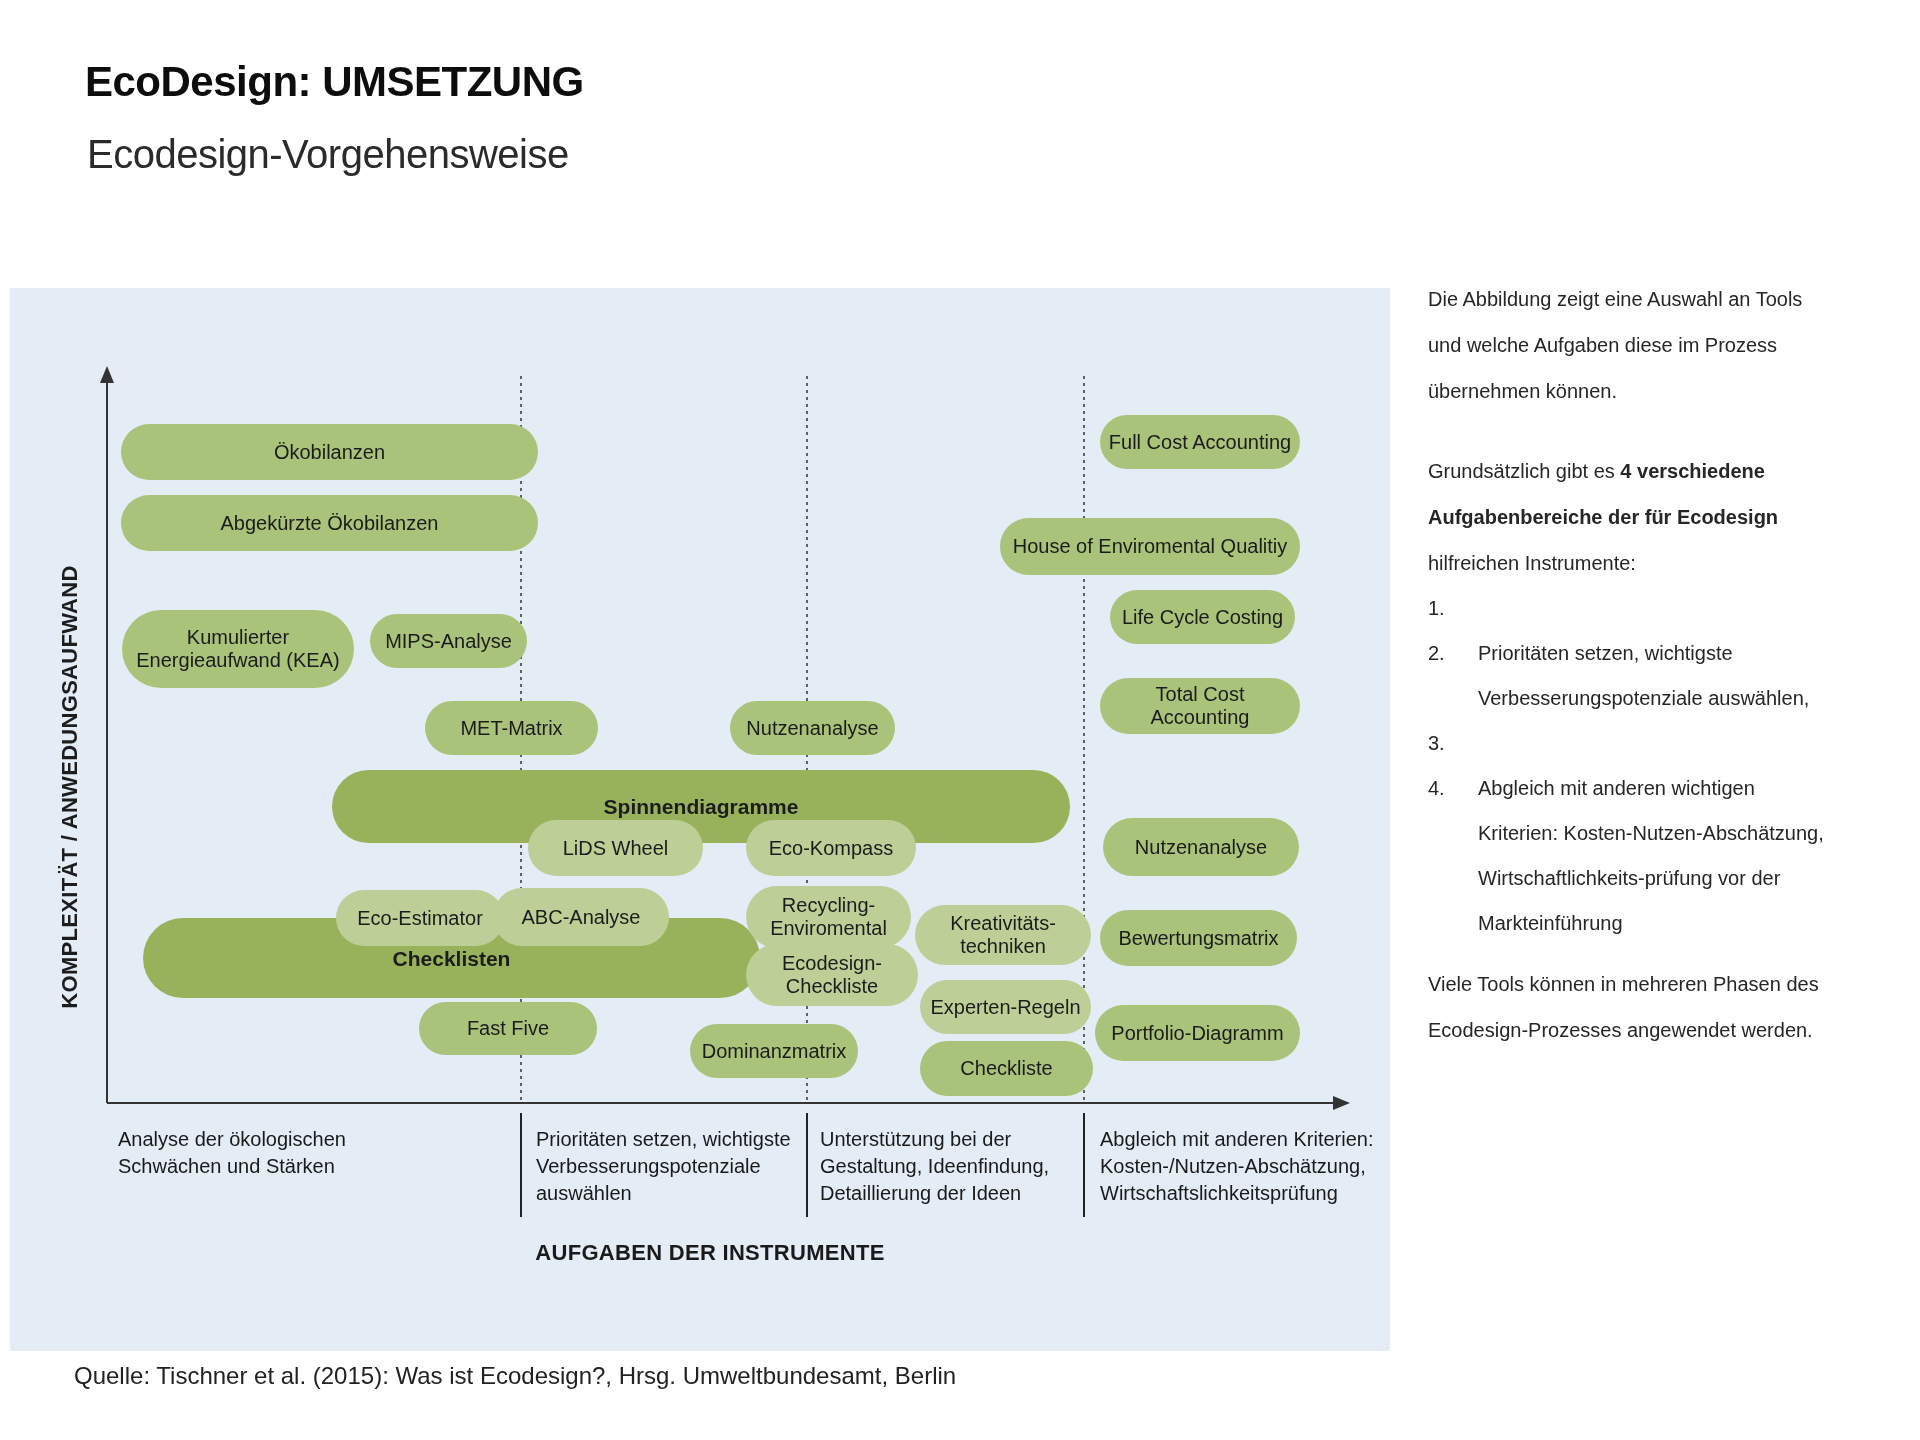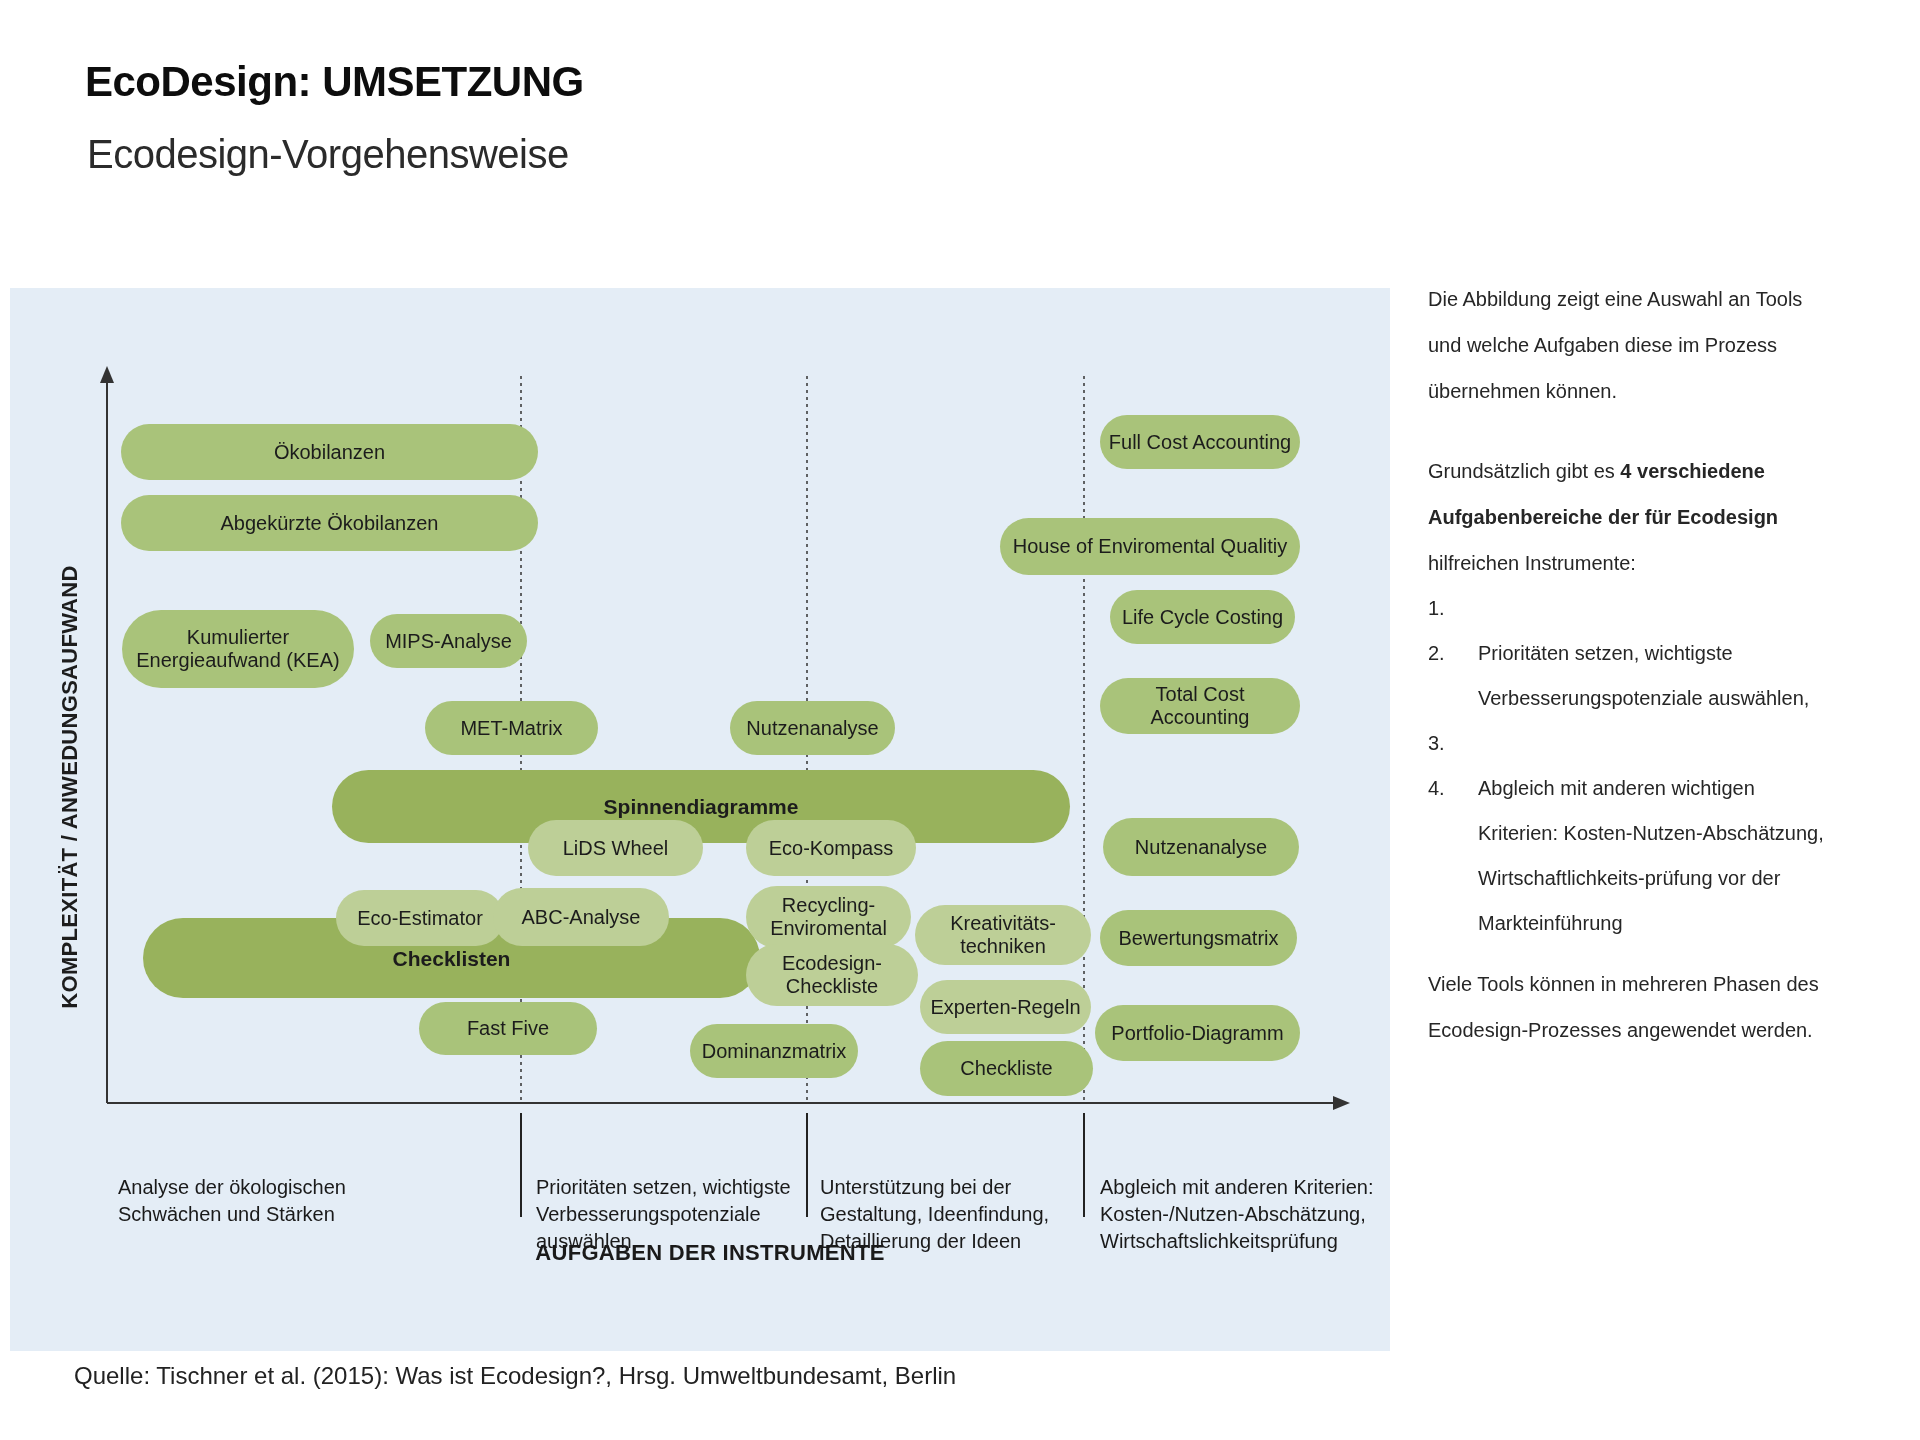--- a/index.html
+++ b/index.html
@@ -29,21 +29,21 @@
     position:absolute;border-radius:999px;display:flex;align-items:center;
     justify-content:center;text-align:center;font-size:20px;line-height:23px;
     color:#1c1c1c;white-space:pre-line;padding:0 6px;box-sizing:border-box;
   }
   .shade-dark{background:#98b25c;}
   .shade-medium{background:#a9c37a;}
   .shade-light{background:#bdcf97;}
   .pill.bold{font-weight:bold;font-size:21px;}
   .task-label{
     position:absolute;top:838px;font-size:20px;line-height:27px;color:#1a1a1a;
-    white-space:pre-line;text-align:left;margin-top:48px;
+    white-space:pre-line;text-align:left;
   }
   .x-axis-caption{
     position:absolute;left:400px;top:952px;width:600px;text-align:center;
     font-size:22px;font-weight:bold;letter-spacing:0.3px;color:#1a1a1a;
   }
   .source-line{
     position:absolute;left:74px;top:1362px;font-size:24px;color:#222222;
   }
   .right-panel{
     position:absolute;left:1428px;top:276px;width:492px;font-size:20px;

